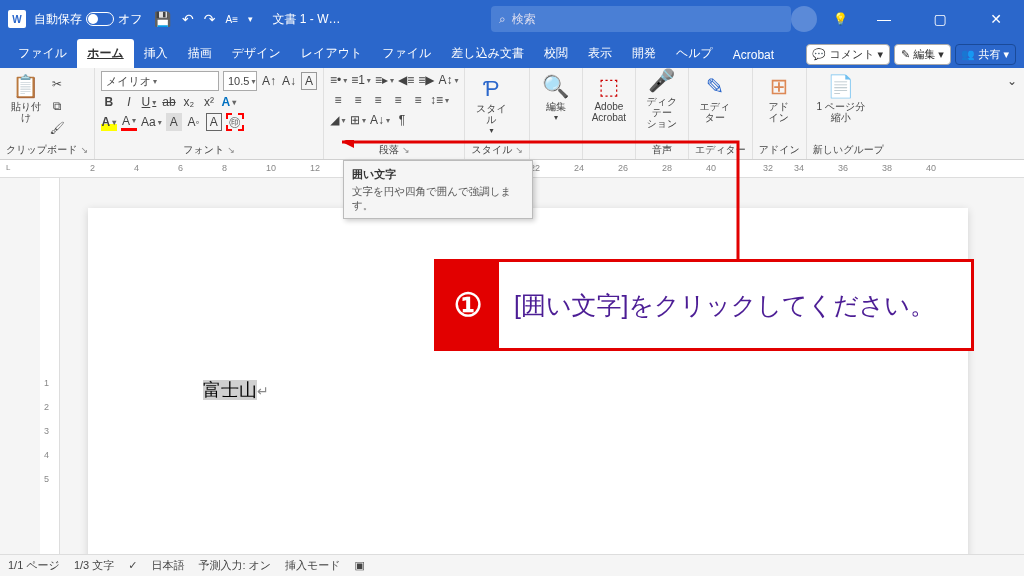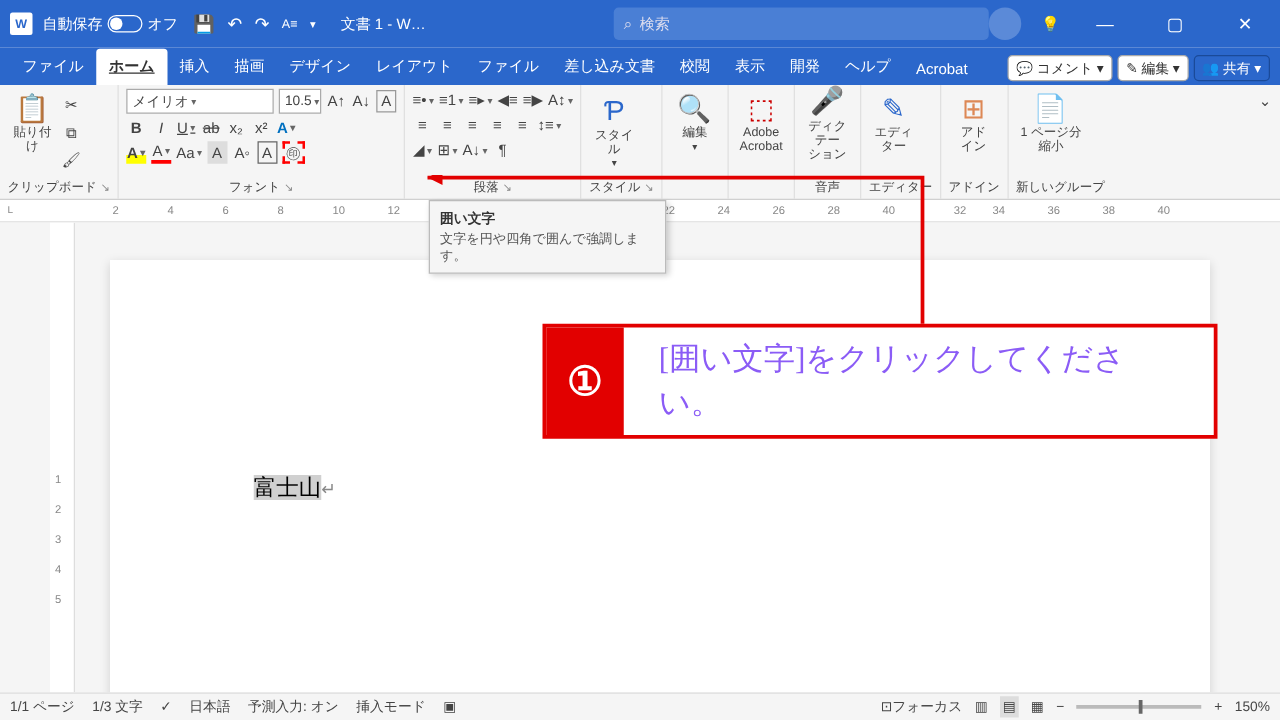--- a/index.html
+++ b/index.html
@@ -50,21 +50,21 @@
 .selected-text{ position:absolute; left:115px; top:170px; font-size:18px; font-family:"Meiryo",serif;}
 .selected-text .sel{ background:#d0d0d0;}
 .selected-text .cursor::after{content:"↵"; color:#888; font-size:14px;}
 
 .tooltip { position: absolute; left: 343px; top: 160px; width: 190px; background: #f5f5f5; border:1px solid #bbb; padding: 6px 8px; font-size: 11px; box-shadow: 2px 2px 5px rgba(0,0,0,0.2); z-index:10;}
 .tooltip .tt-title{ font-weight: bold; margin-bottom:3px; color:#333;}
 .tooltip .tt-body{ color:#555; font-size:10.5px; line-height:1.3;}
 
 .callout { position: absolute; left: 434px; top: 259px; width: 540px; height: 92px; border: 3px solid #E20000; background: white; display: flex; z-index:5;}
 .callout .num { width: 62px; background: #E20000; color: white; display:flex; align-items:center; justify-content:center; font-size: 32px; font-weight:bold;}
-.callout .txt { flex:1; padding: 6px 28px; font-size: 25px; color:#8b5cf6; line-height:1.4; display:flex; align-items:center;font-family:Liberation Serif, serif;}
+.callout .txt { flex:1; padding: 6px 15px; font-size: 25px; color:#4c1d95; line-height:1.4; display:flex; align-items:center;}
 .arrow-line{ position:absolute; left:340px; top:140px; width:400px; height:130px; z-index:4; pointer-events:none;}
 
 .statusbar { position: absolute; left:0; right:0; bottom:0; height: 22px; background: #f5f5f5; border-top: 1px solid #ddd; display: flex; align-items: center; font-size: 11px; color: #444; padding: 0 8px; gap: 14px; }
 .statusbar .right{ margin-left:auto; display:flex; align-items:center; gap:10px;}
 .zoomslider{ width:100px; height:3px; background:#bbb; position:relative;}
 .zoomslider::before{content:""; position:absolute; left:50%; top:-4px; width:3px; height:11px; background:#666;}
 </style>
 </head>
 <body>
 
@@ -351,23 +351,13 @@
 </div>
 
 <div class="statusbar">
   <span>1/1 ページ</span>
   <span>1/3 文字</span>
   <span>✓</span>
   <span>日本語</span>
   <span>予測入力: オン</span>
   <span>挿入モード</span>
   <span>▣</span>
-  <div class="right">
-    <span>⊡<span>フォーカス</span></span>
-    <span>▥</span>
-    <span style="background:#ddd;padding:2px;">▤</span>
-    <span>▦</span>
-    <span>−</span>
-    <div class="zoomslider"></div>
-    <span>+</span>
-    <span>150%</span>
-  </div>
 </div>
 
 </body></html>

